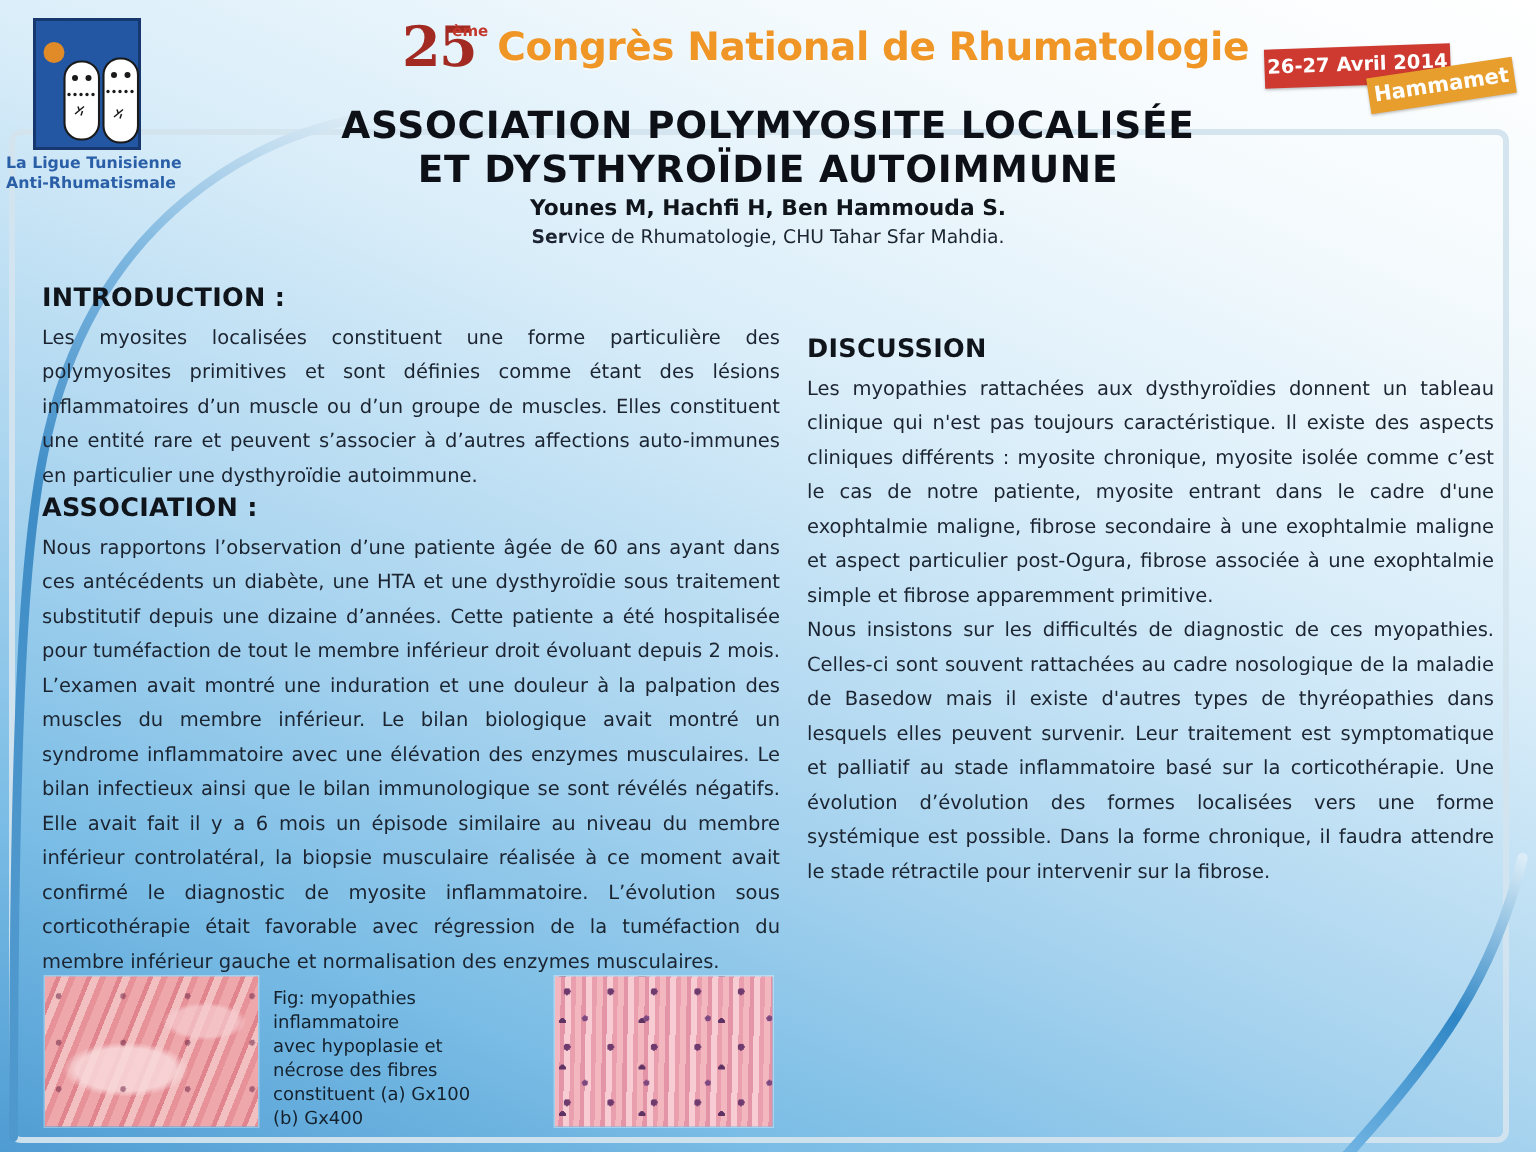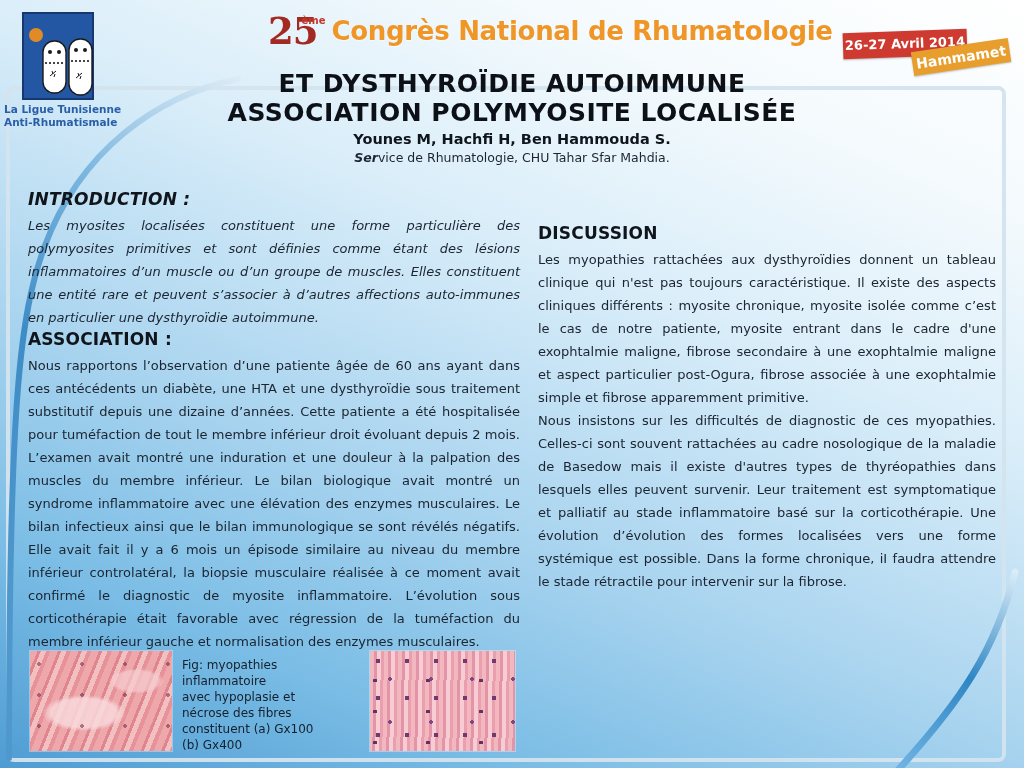--- a/index.html
+++ b/index.html
@@ -44,26 +44,26 @@
   .badge-orange{
     position:absolute;left:912px;top:45px;width:98px;height:24px;
     background:#e79e2d;transform:rotate(-8.5deg);z-index:3;
     color:#fff;font-weight:bold;font-size:14px;line-height:24px;text-align:center;
     box-shadow:0 1px 2px rgba(0,0,0,0.25);
   }
   .title-block{position:absolute;left:0;right:0;top:69px;text-align:center;color:#0d1117;}
   .title-line{font-size:25px;font-weight:bold;line-height:29px;letter-spacing:0.5px;}
   .authors{font-size:14.5px;font-weight:bold;margin-top:4px;color:#10151c;}
   .affiliation{font-size:12.5px;margin-top:3px;color:#1b2430;}
-  .affiliation b{font-weight:bold;font-style:italic;}
+  .affiliation b{font-weight:bold;}
   
   .block{position:absolute;color:#1b2430;}
   .sec-heading{font-size:17px;font-weight:bold;line-height:22px;margin:0 0 4px 0;color:#10151c;letter-spacing:0.2px;}
   .sec-body{font-size:13px;line-height:23px;text-align:justify;margin:0;}
-  #intro-block{left:28px;top:188px;width:492px;font-style:italic;}
+  #intro-block{left:28px;top:188px;width:492px;}
   #obs-block{left:28px;top:328px;width:492px;}
   #disc-block{left:538px;top:222px;width:458px;}
   #concl-block{left:538px;top:596px;width:458px;}
   
   .figure-row{position:absolute;left:30px;top:651px;display:flex;}
   .histo{box-shadow:0 0 0 1px rgba(255,255,255,0.35);}
   .histo-a{
     width:142px;height:100px;
     background:
       radial-gradient(circle 2px at 9px 13px, rgba(110,40,70,0.55) 97%, transparent) 0 0/43px 31px,
@@ -137,22 +137,22 @@
     <div>Anti-Rhumatismale</div>
   </div>
 
   <div class="congress-line">
     <span class="congress-num">25</span><span class="congress-ord">ème</span><span class="congress-name">Congrès National de Rhumatologie</span>
   </div>
   <div class="badge-red">26-27 Avril 2014</div>
   <div class="badge-orange">Hammamet</div>
 
   <div class="title-block">
+    <div class="title-line">ASSOCIATION POLYMYOSITE LOCALISÉE</div>
     <div class="title-line">ET DYSTHYROÏDIE AUTOIMMUNE</div>
-    <div class="title-line">ASSOCIATION POLYMYOSITE LOCALISÉE</div>
     <div class="authors">Younes M, Hachfi H, Ben Hammouda S.</div>
     <div class="affiliation"><b>Ser</b><span>vice de Rhumatologie, CHU Tahar Sfar Mahdia.</span></div>
   </div>
 
   <div class="block" id="intro-block">
     <h3 class="sec-heading">INTRODUCTION :</h3>
     <p class="sec-body">Les myosites localisées constituent une forme particulière des polymyosites primitives et sont définies comme étant des lésions inflammatoires d’un muscle ou d’un groupe de muscles. Elles constituent une entité rare et peuvent s’associer à d’autres affections auto-immunes en particulier une dysthyroïdie autoimmune.</p>
   </div>
 
   <div class="block" id="obs-block">

